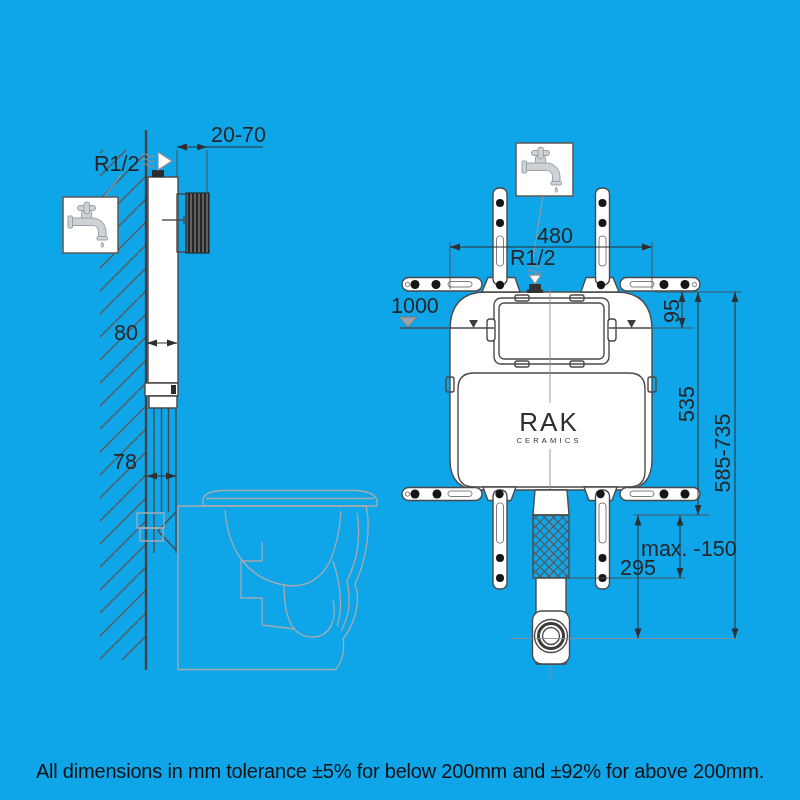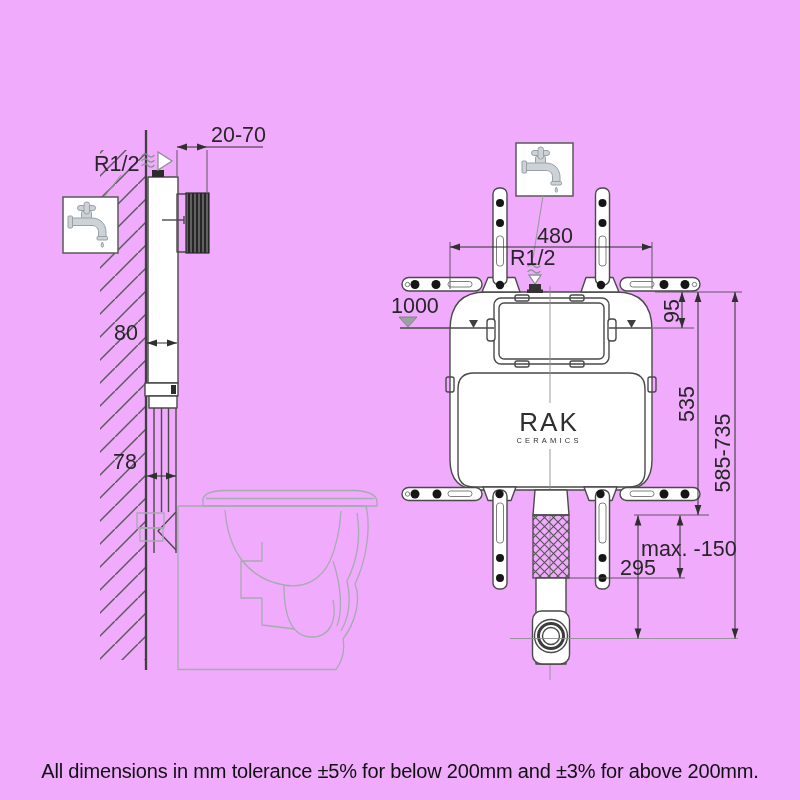--- a/index.html
+++ b/index.html
@@ -1,16 +1,16 @@
 <!DOCTYPE html>
 <html><head>
 <meta charset="utf-8">
 <style>
   html,body{margin:0;padding:0;background:#ffffff;}
-  #stage{position:relative;width:800px;height:800px;background:#f0abfc;overflow:hidden;
+  #stage{position:relative;width:800px;height:800px;background:#0ea5e9;overflow:hidden;
          font-family:"Liberation Sans",sans-serif;}
   #stage svg{position:absolute;left:0;top:0;}
   .s  {stroke:#4a4a4a;fill:none;stroke-width:1.4;stroke-linejoin:round;}
   .sw {stroke:#4a4a4a;fill:#ffffff;stroke-width:1.4;stroke-linejoin:round;}
   .lt {stroke:#a6abaf;fill:none;stroke-width:1.3;stroke-linejoin:round;}
   .dim{stroke:#2f2f2f;fill:none;stroke-width:1;}
   .ext{stroke:#4f4f4f;fill:none;stroke-width:0.9;}
   .cl {stroke:#8f8f8f;fill:none;stroke-width:0.9;}
   .dimf{fill:#2f2f2f;stroke:none;}
   .dot{fill:#161616;stroke:none;}
@@ -277,14 +277,14 @@
       <text class="txt" x="641" y="556" font-size="19.5">max. -150</text>
 
       <line class="dim" x1="638" y1="515.5" x2="638" y2="638.5"></line>
       <polygon class="dimf" points="638,515.5 634.6,525.5 641.4,525.5"></polygon>
       <polygon class="dimf" points="638,638.5 634.6,628.5 641.4,628.5"></polygon>
       <text class="txt" x="620" y="575">295</text>
     </g>
   </g>
 </svg>
 
-<div class="footer">All dimensions in mm tolerance ±5% for below 200mm and ±3% for above 200mm.</div>
+<div class="footer">All dimensions in mm tolerance ±5% for below 200mm and ±92% for above 200mm.</div>
 </div>
 
 </body></html>

